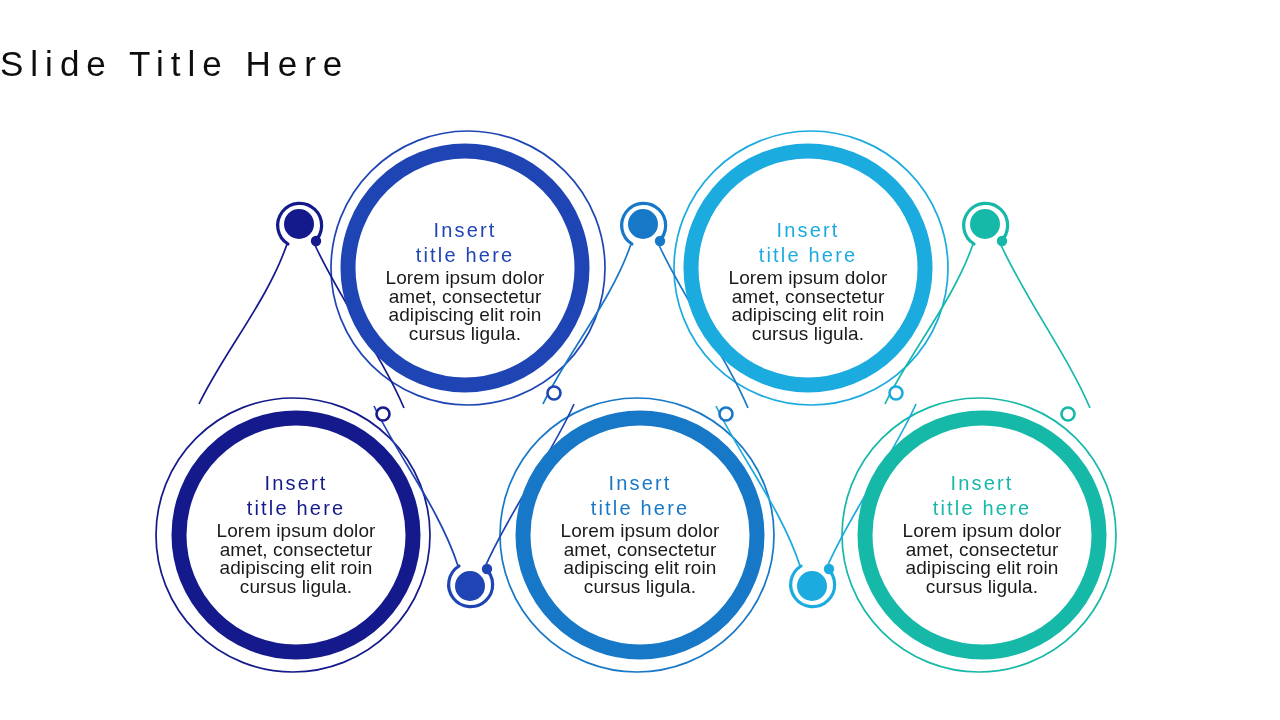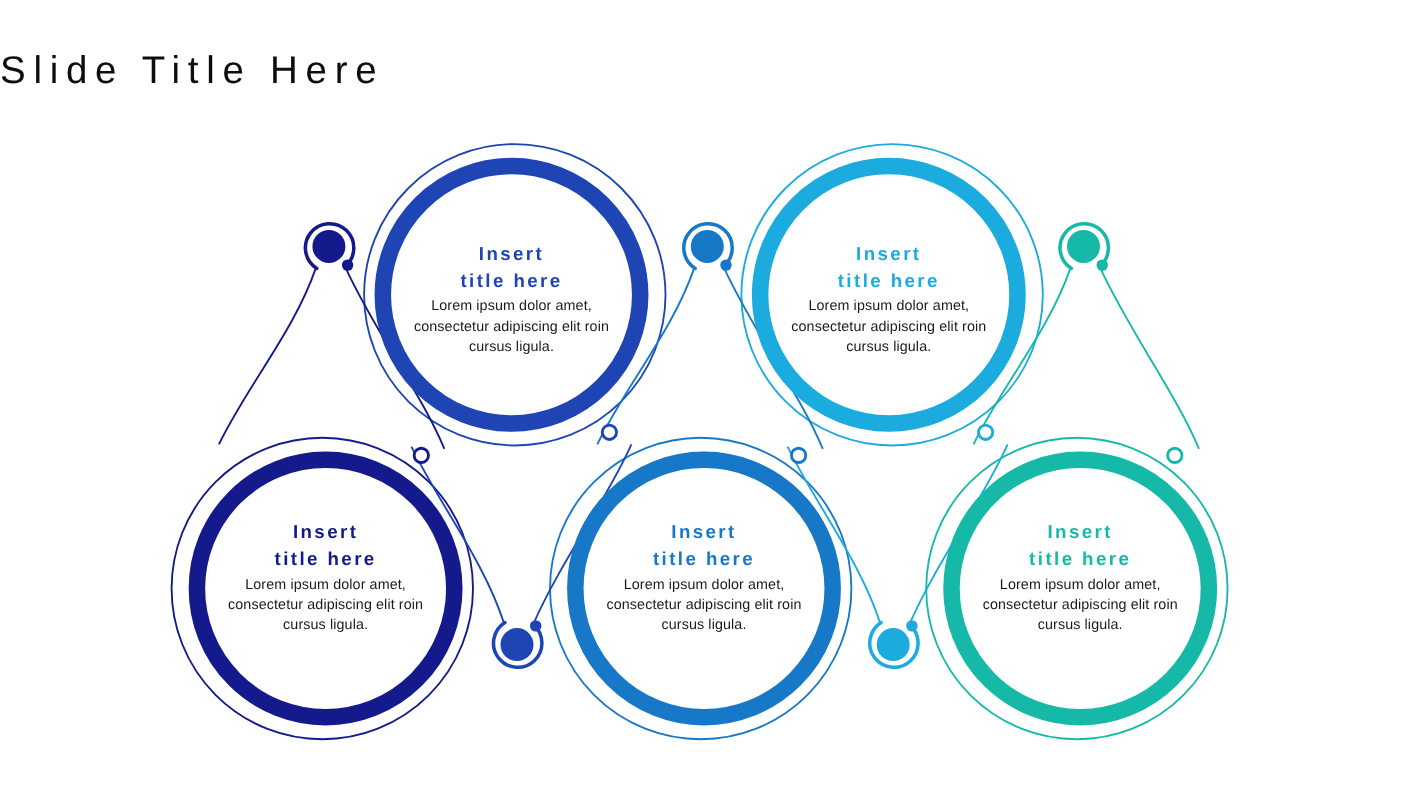--- a/index.html
+++ b/index.html
@@ -30,28 +30,28 @@
     position:absolute;
     left:0;top:0;
     width:1280px;height:720px;
   }
   .node-text{
     position:absolute;
     text-align:center;
     pointer-events:none;
   }
   .node-title{
-    font-size:17px;
+    font-size:20px;
     line-height:25px;
     letter-spacing:2.2px;
-    font-weight:700;
+    font-weight:400;
     white-space:nowrap;
   }
   .node-body{
-    font-size:13px;
+    font-size:19px;
     line-height:18.6px;
     color:#1a1a1a;
     letter-spacing:0.1px;
     margin-top:1px;
   }
 </style>
 </head>
 <body>
 
 <div id="slide">

